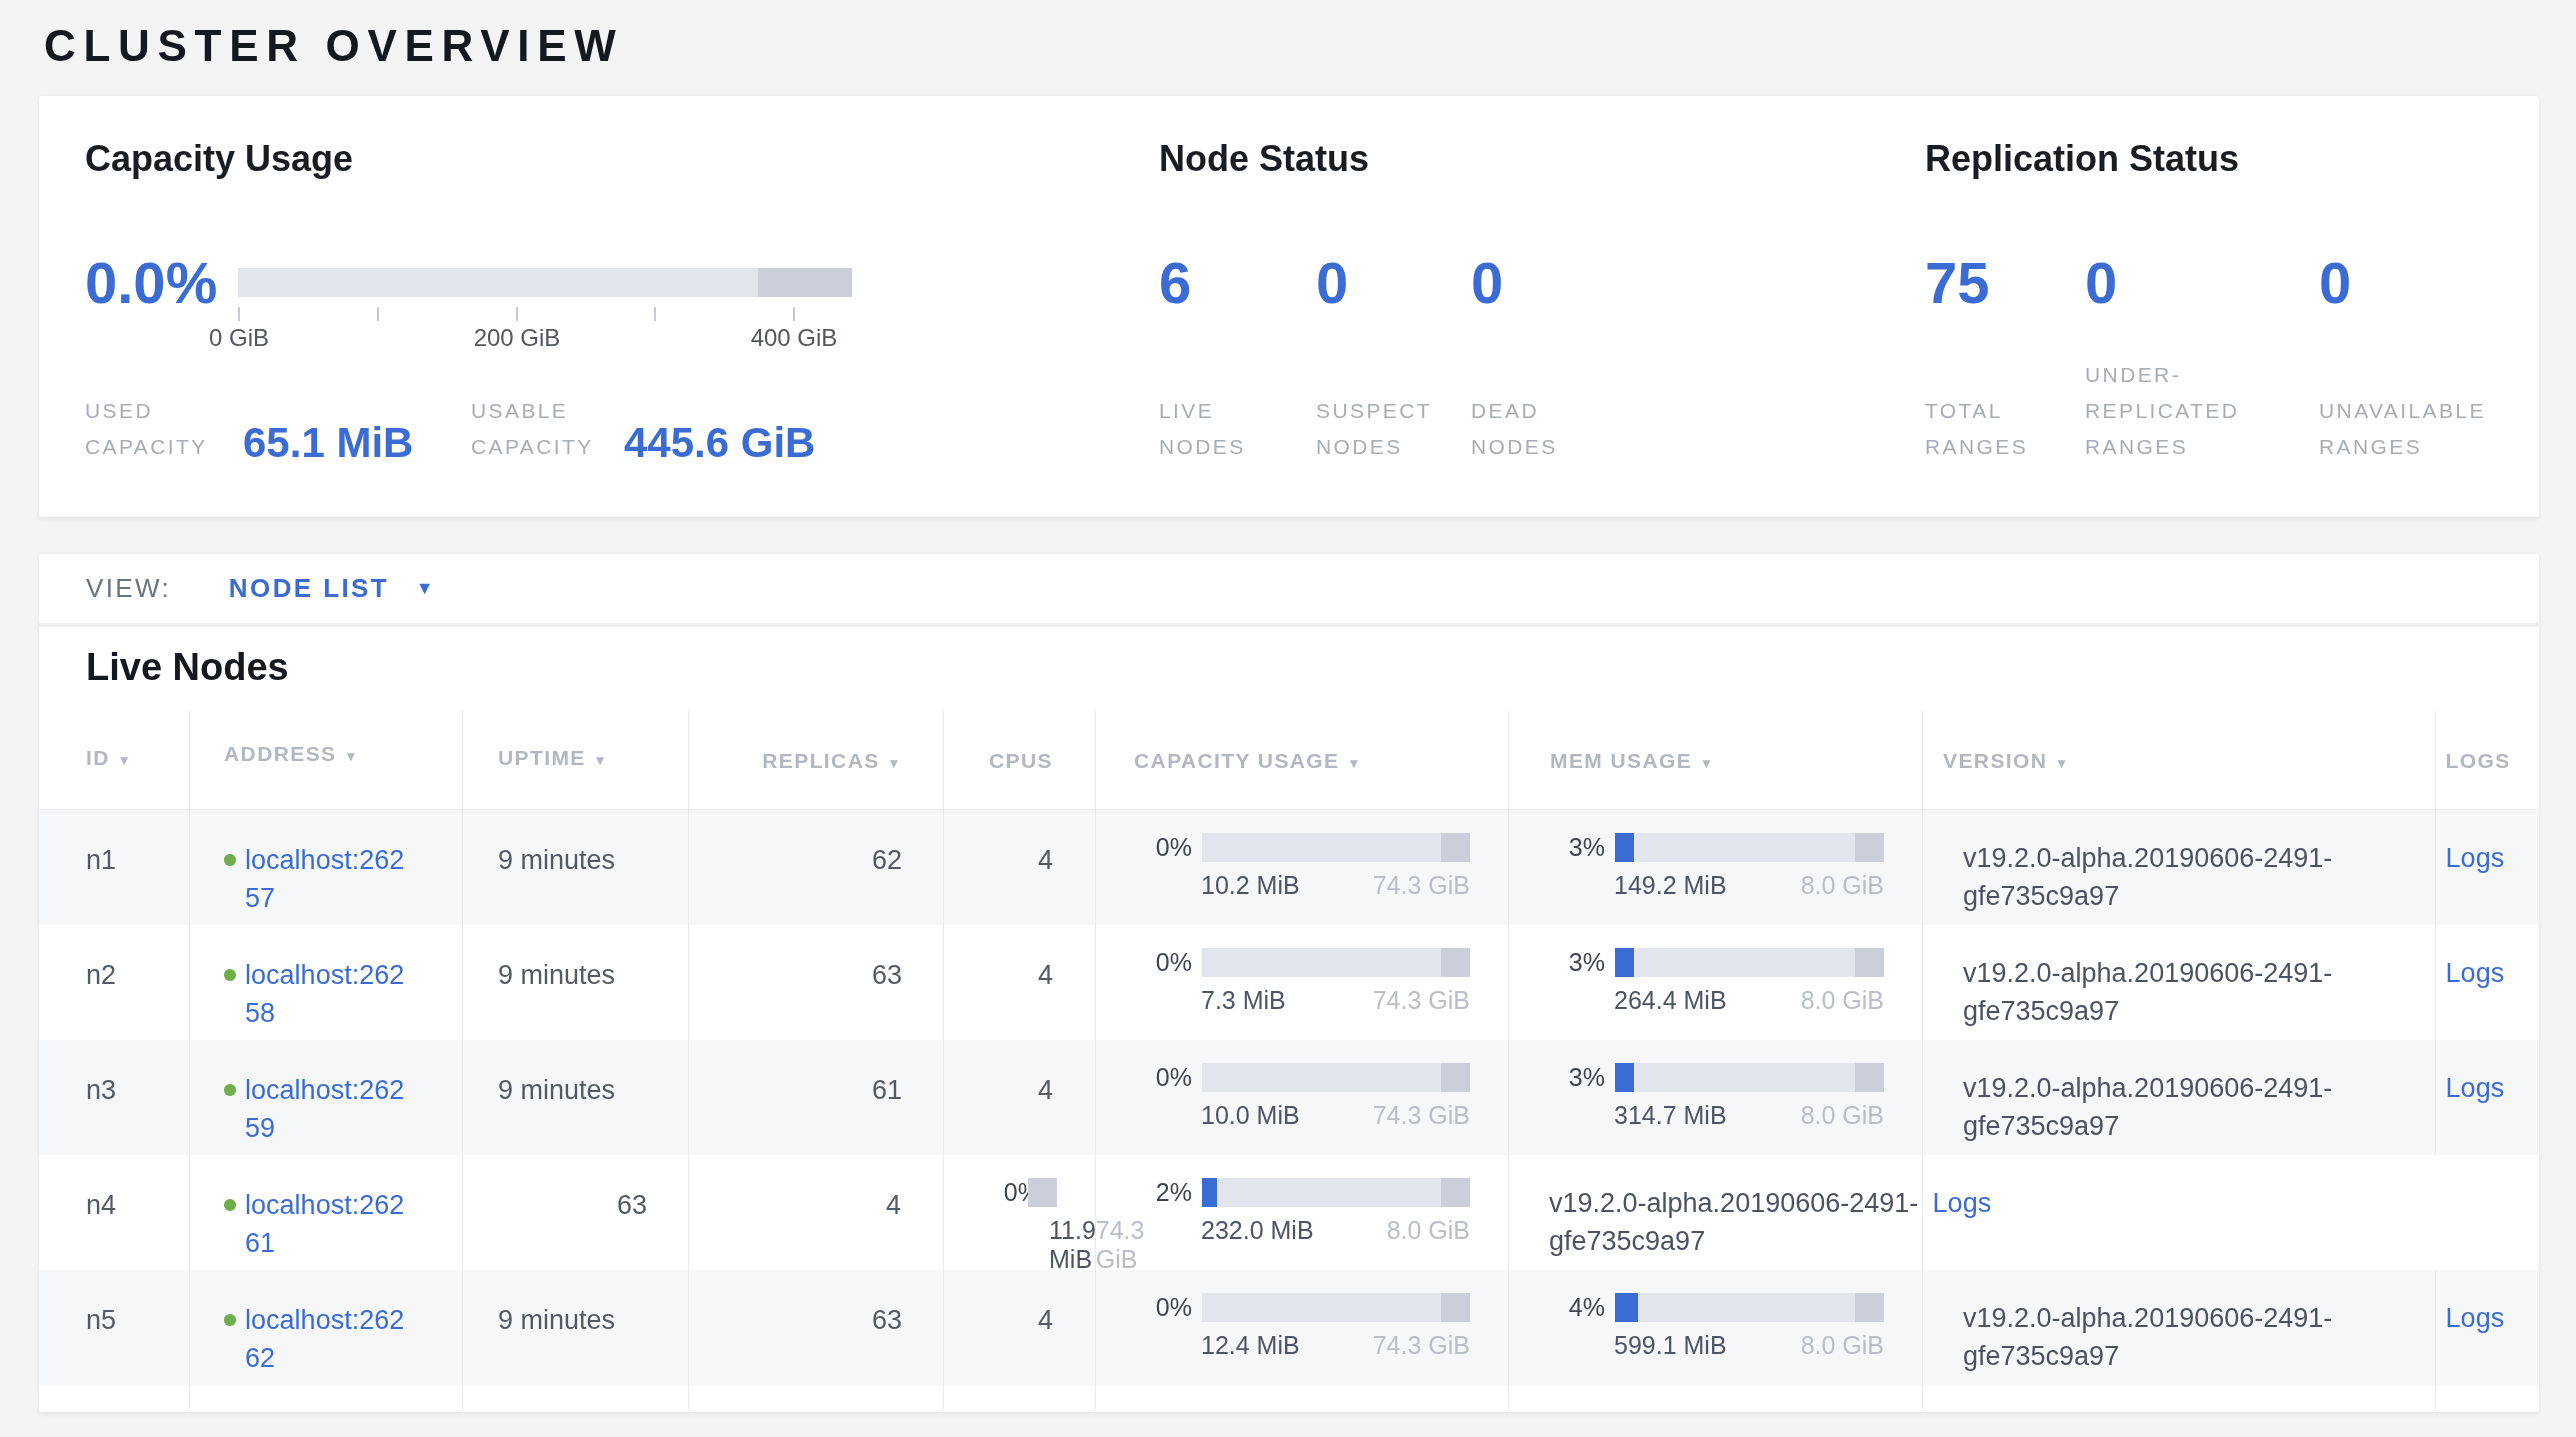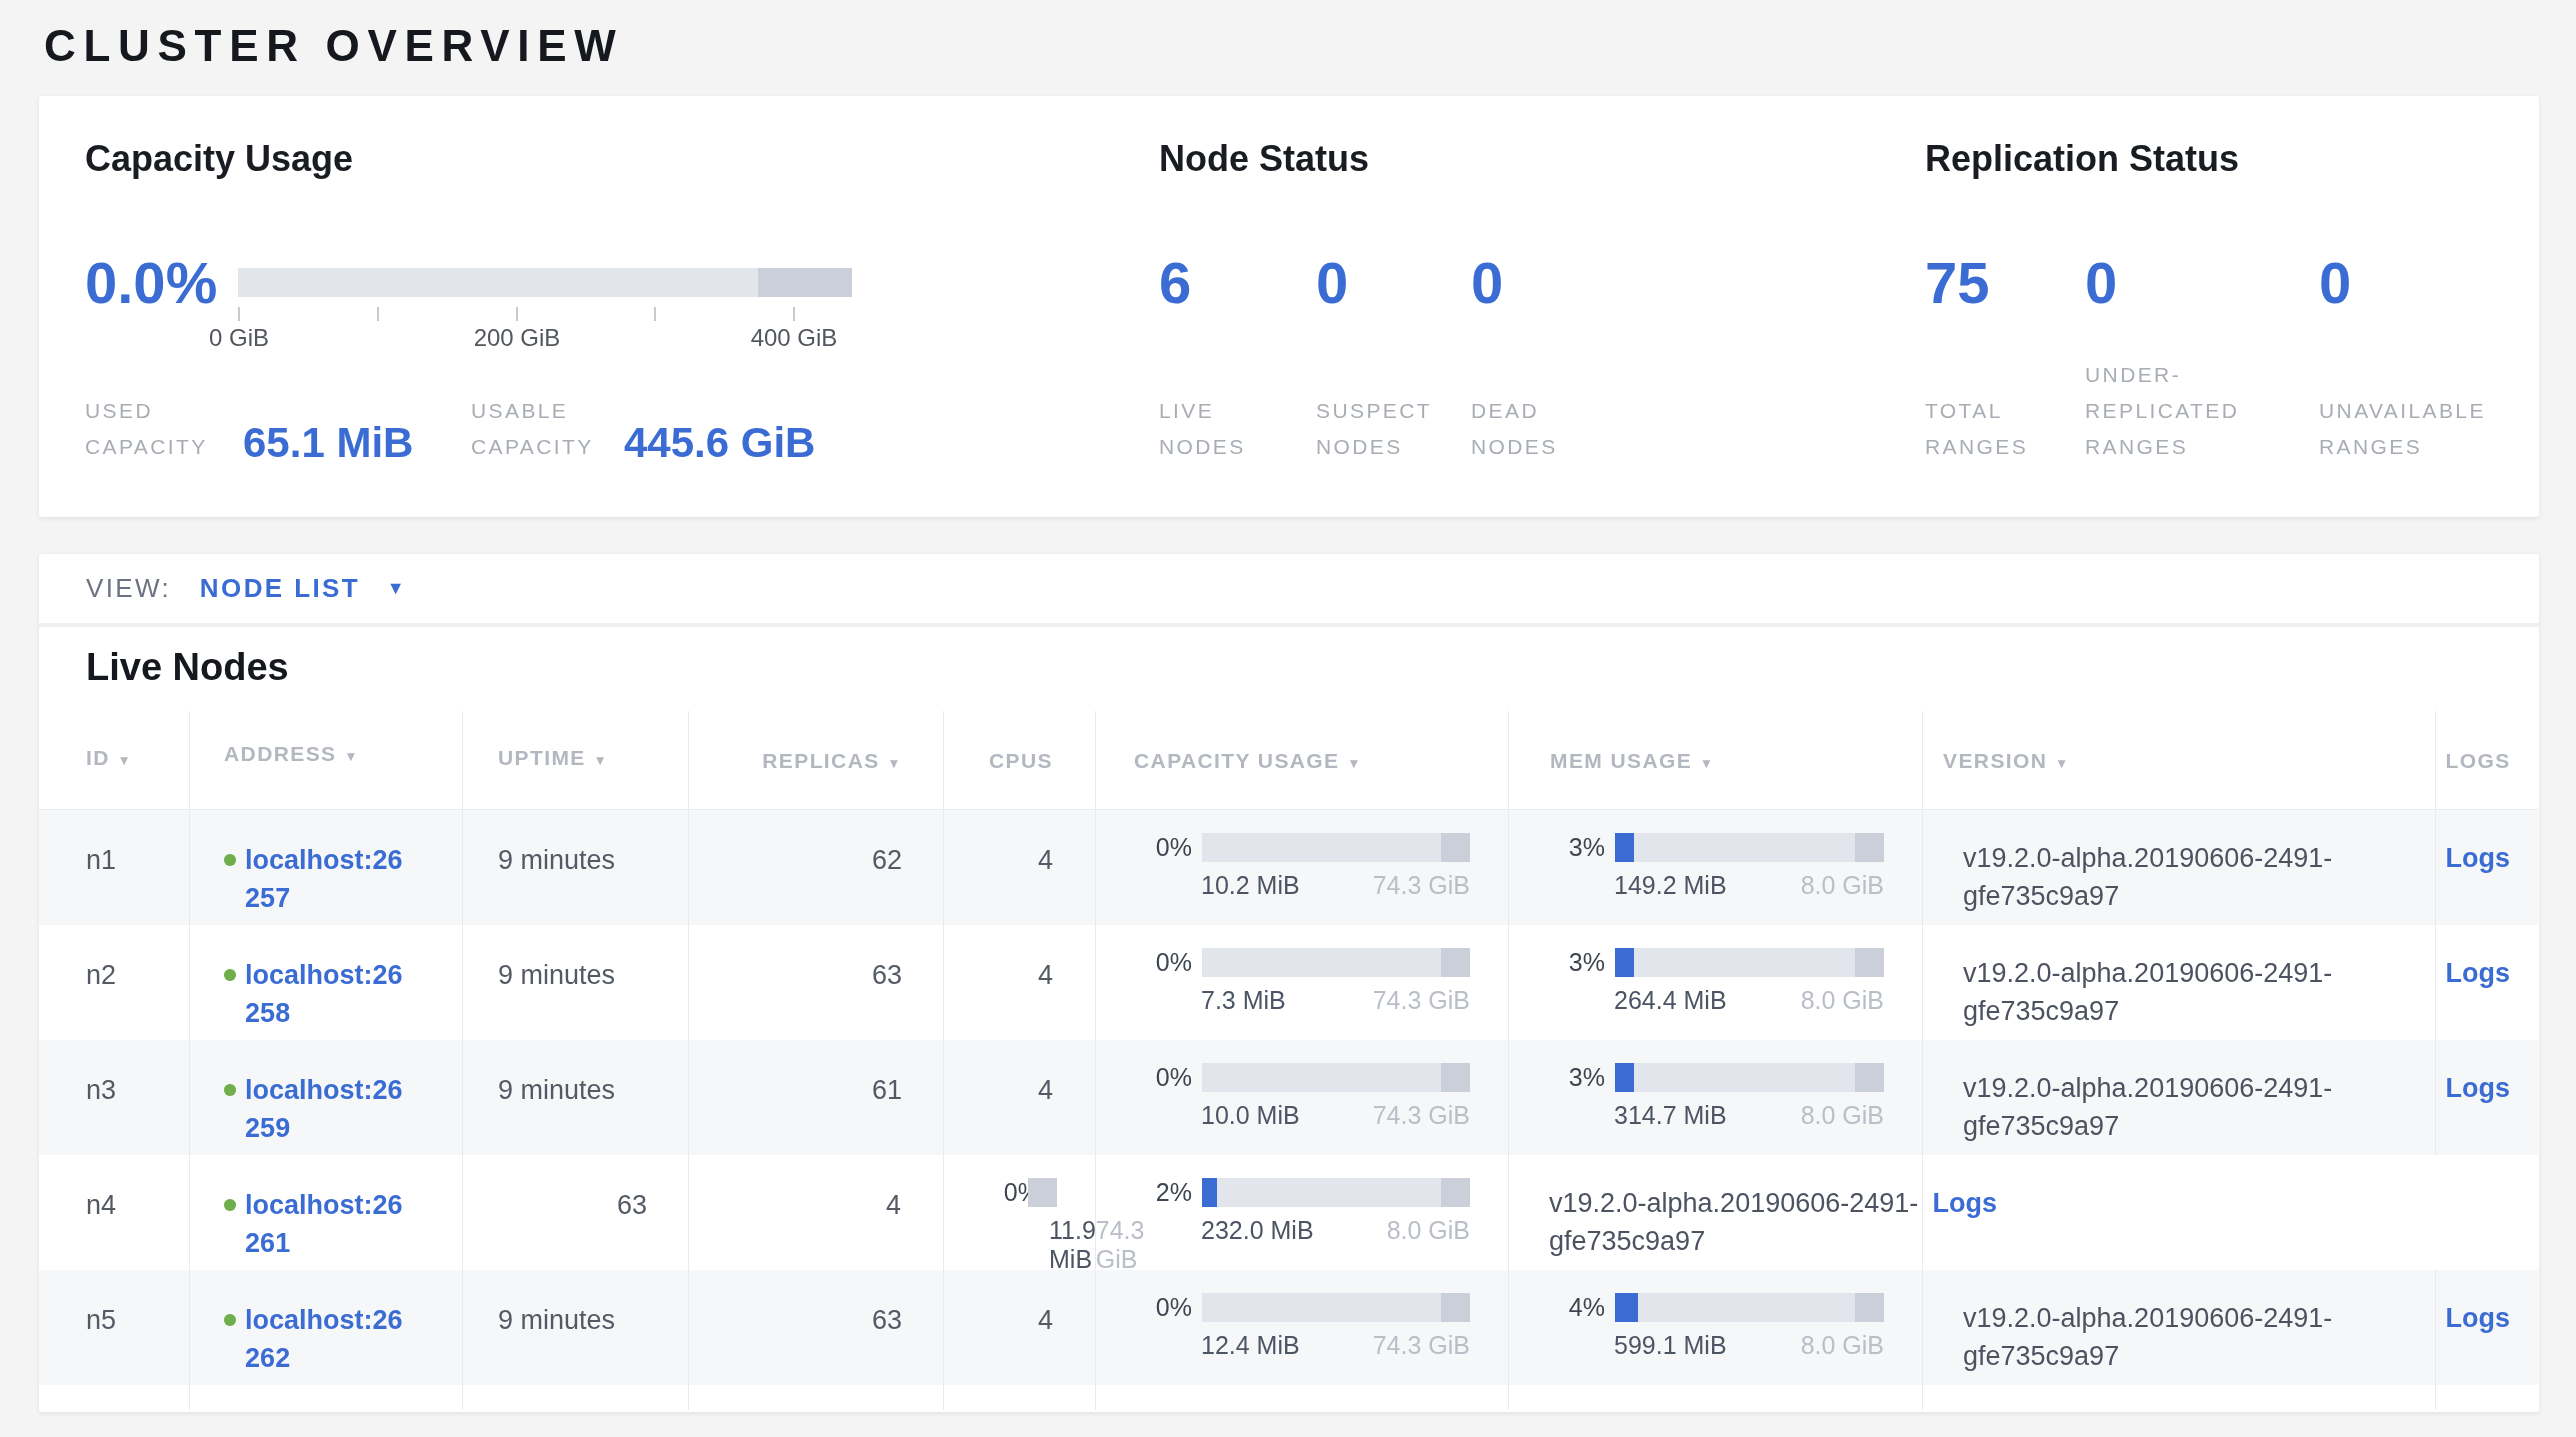--- a/index.html
+++ b/index.html
@@ -46,21 +46,21 @@
   .cap-axis { position:relative; height:58px; }
   .cap-tick { position:absolute; top:9.6px; width:1.9px; height:14.4px; background:#c7cad1; }
   .cap-tick-label {
     position:absolute; top:27px; transform:translateX(-50%);
     font-size:24px; color:#53575e; white-space:nowrap;
   }
   
   .nodes-card { top:554px; height:858px; }
   .view-bar { height:69px; padding:19px 0 0 47px; font-size:26px; letter-spacing:2.4px; }
   .view-label { color:#6c7380; }
-  .view-selected { color:#3b6cd4; font-weight:600; margin-left:19px; }
+  .view-selected { color:#3b6cd4; font-weight:600; margin-left:48px; }
   .view-caret { color:#3b6cd4; font-size:18px; margin-left:17px; vertical-align:2.9px; }
   .section-divider { height:3.8px; background:#eeeff1; }
   .ln-heading { padding:19px 0 0 47px; font-size:38px; font-weight:700; color:#15181d; height:84px; }
   
   .tbl { width:2499px; }
   .tr { display:grid; grid-template-columns:150px 273px 226px 255px 152px 413px 414px 513px 104px; }
   .tr > div { border-left:1.9px solid #e9eaee; min-height:100%; }
   .tr > div:first-child { border-left:none; }
   .thead { height:99px; border-bottom:1.9px solid #e9eaee; }
   .th {
@@ -78,21 +78,21 @@
   .num-right { text-align:right; padding:35px 41px 0 0; }
   .th.num-right { padding-top:38px; }
   .pad-cpu { padding-right:42px; }
   .pad-ver { padding:29px 0 0 40px; }
   .pad-logs { padding:33px 0 0 9.6px; }
   .addr-cell { display:flex; }
   .live-dot {
     width:11.5px; height:11.5px; border-radius:50%;
     background:#6fae4b; margin:13.4px 9.6px 0 0; flex:none;
   }
-  .link { color:#3b6cd4; text-decoration:none; cursor:pointer;font-weight:bold; }
+  .link { color:#3b6cd4; text-decoration:none; cursor:pointer; }
   .addr-link { display:inline-block; width:165px; word-break:break-all; line-height:38px; }
   .version-text { width:429px; line-height:38px; color:#4c5260; overflow-wrap:break-word; }
   
   .usage { padding:23px 38px 0 38px; }
   .u-top { display:flex; align-items:center; }
   .u-pct { width:58px; text-align:right; margin-right:9.6px; font-size:25px; color:#3f4550; flex:none; }
   .ubar { position:relative; flex:1; height:29px; background:#e3e5ed; }
   .ubar .seg-dark { position:absolute; right:0; top:0; width:29px; height:29px; background:#cbcfd9; }
   .ubar .seg-used { position:absolute; left:0; top:0; height:29px; background:#3b6cd4; }
   .u-vals { display:flex; justify-content:space-between; margin:9.6px 0 0 67px; font-size:25px; }

